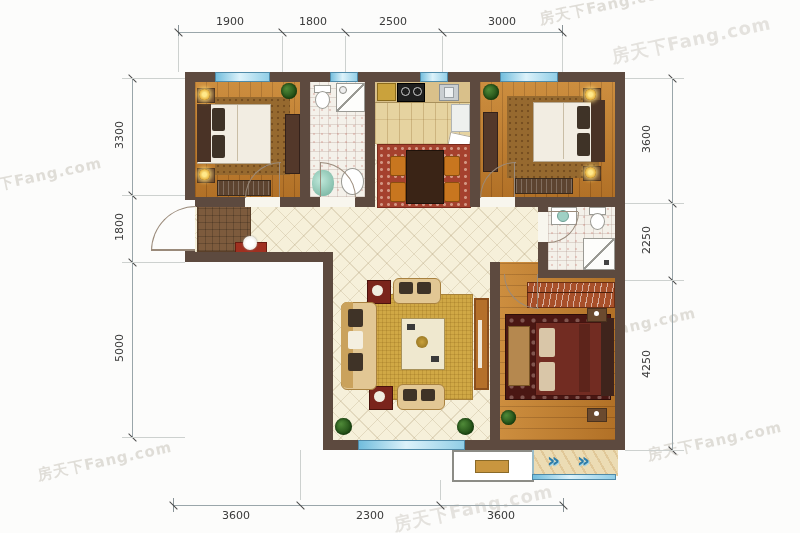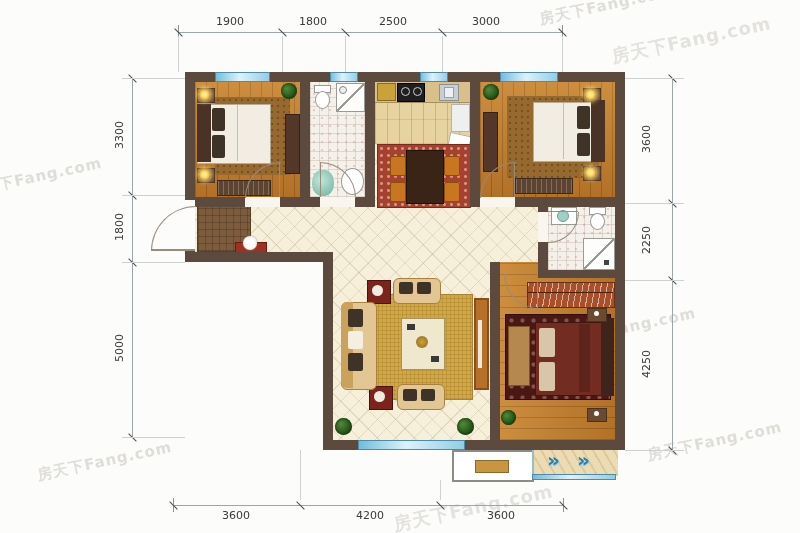--- a/index.html
+++ b/index.html
@@ -65,38 +65,38 @@
     <div class="abs cap-v" style="left:0;top:-7px;"></div>
     <div class="abs cap-v" style="left:384px;top:-7px;"></div>
     <div class="abs tick" style="left:-5px;top:0;"></div>
     <div class="abs tick" style="left:99px;top:0;"></div>
     <div class="abs tick" style="left:162px;top:0;"></div>
     <div class="abs tick" style="left:259px;top:0;"></div>
     <div class="abs tick" style="left:379px;top:0;"></div>
     <span class="abs dim-label" style="left:32px;top:-16px;">1900</span>
     <span class="abs dim-label" style="left:115px;top:-16px;">1800</span>
     <span class="abs dim-label" style="left:195px;top:-16px;">2500</span>
-    <span class="abs dim-label" style="left:288px;top:-16px;">3000</span>
+    <span class="abs dim-label" style="left:304px;top:-16px;">3000</span>
     <div class="abs wit" style="left:0;top:4px;width:1px;height:36px;"></div>
     <div class="abs wit" style="left:104px;top:4px;width:1px;height:36px;"></div>
     <div class="abs wit" style="left:167px;top:4px;width:1px;height:36px;"></div>
     <div class="abs wit" style="left:264px;top:4px;width:1px;height:36px;"></div>
     <div class="abs wit" style="left:384px;top:4px;width:1px;height:36px;"></div>
   </div>
 
   <div class="abs" style="left:173px;top:505px;width:390px;height:0;">
     <div class="abs dimline-h" style="left:0;top:0;width:390px;"></div>
     <div class="abs cap-v" style="left:0;top:-7px;"></div>
     <div class="abs cap-v" style="left:390px;top:-7px;"></div>
     <div class="abs tick" style="left:-5px;top:0;"></div>
     <div class="abs tick" style="left:122px;top:0;"></div>
     <div class="abs tick" style="left:262px;top:0;"></div>
     <div class="abs tick" style="left:385px;top:0;"></div>
     <span class="abs dim-label" style="left:43px;top:5px;">3600</span>
-    <span class="abs dim-label" style="left:177px;top:5px;">4200</span>
+    <span class="abs dim-label" style="left:177px;top:5px;">2300</span>
     <span class="abs dim-label" style="left:308px;top:5px;">3600</span>
     <div class="abs wit" style="left:127px;top:-65px;width:1px;height:60px;"></div>
     <div class="abs wit" style="left:267px;top:-25px;width:1px;height:20px;"></div>
   </div>
 
   <div class="abs" style="left:132px;top:78px;width:0;height:359px;">
     <div class="abs dimline-v" style="left:0;top:0;height:359px;"></div>
     <div class="abs tick" style="left:-5px;top:0;"></div>
     <div class="abs tick" style="left:-5px;top:117px;"></div>
     <div class="abs tick" style="left:-5px;top:184px;"></div>

